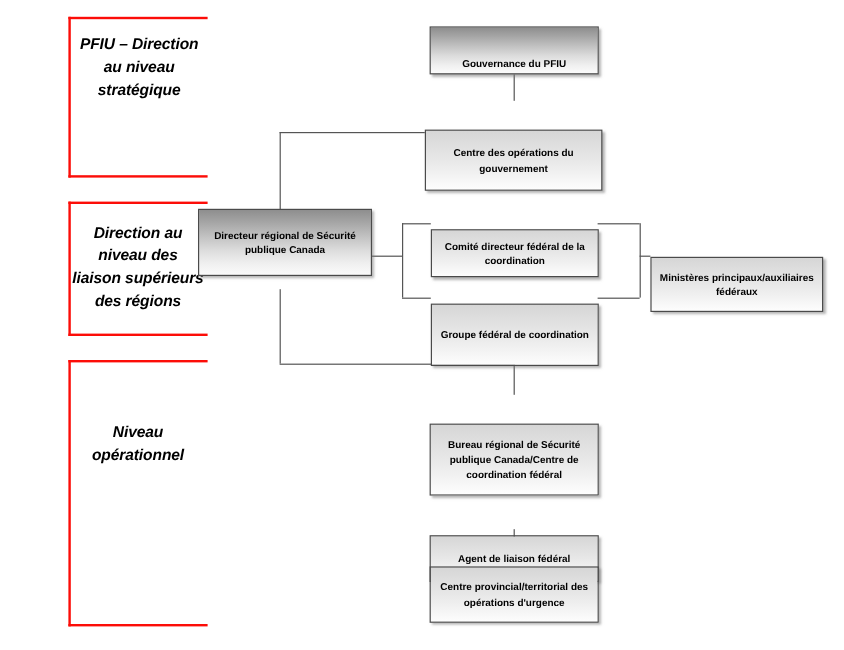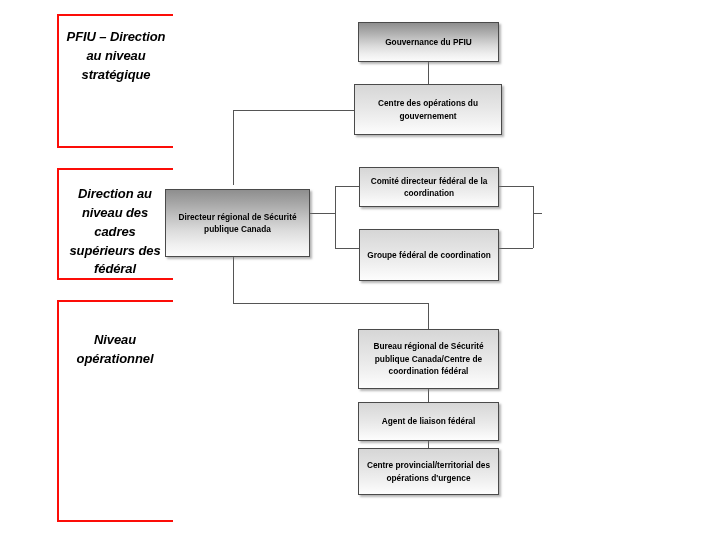--- a/index.html
+++ b/index.html
@@ -56,44 +56,45 @@
   }
   .box.dark {
     background: linear-gradient(to bottom,
         #8e8e8e 0%, #a4a4a4 18%, #c3c3c3 42%,
         #dcdcdc 62%, #efefef 82%, #fbfbfb 100%);
   }
   .box.light {
     background: linear-gradient(to bottom,
         #d6d6d6 0%, #dedede 22%, #e7e7e7 48%,
         #f0f0f0 70%, #f8f8f8 88%, #fdfdfd 100%);
+    margin-top: 24px;
   }
   .box .txt { display: block; width: 100%; }
 
   
   .ln {
     position: absolute;
     background: #555555;
   }
   .ln.h { height: 1px; }
   .ln.v { width: 1px; }
 </style>
 </head>
 <body>
 
 <div id="canvas">
 
   <div class="bracket" style="left:57px; top:14px; width:116px; height:134px;"></div>
   <div class="bracket-label" style="left:62px; top:28px; width:108px;">PFIU – Direction au niveau stratégique</div>
 
   <div class="bracket" style="left:57px; top:168px; width:116px; height:112px;"></div>
-  <div class="bracket-label" style="left:60px; top:185px; width:110px;">Direction au niveau des cadres supérieurs des fédéral</div>
+  <div class="bracket-label" style="left:60px; top:185px; width:110px;">Direction au niveau des liaison supérieurs des régions</div>
 
   <div class="bracket" style="left:57px; top:300px; width:116px; height:222px;"></div>
-  <div class="bracket-label" style="left:60px; top:331px; width:110px;">Niveau opérationnel</div>
+  <div class="bracket-label" style="left:60px; top:351px; width:110px;">Niveau opérationnel</div>
 
   <div class="ln v" style="left:428px; top:62px; height:22px;"></div>
 
   <div class="ln h" style="left:233px; top:110px; width:121px;"></div>
 
   <div class="ln v" style="left:233px; top:110px; height:75px;"></div>
 
   <div class="ln h" style="left:310px; top:213px; width:25px;"></div>
 
   <div class="ln v" style="left:335px; top:186px; height:62px;"></div>
@@ -111,46 +112,49 @@
   <div class="ln h" style="left:533px; top:213px; width:9px;"></div>
 
   <div class="ln v" style="left:233px; top:241px; height:62px;"></div>
   <div class="ln h" style="left:233px; top:303px; width:196px;"></div>
   <div class="ln v" style="left:428px; top:303px; height:26px;"></div>
 
   <div class="ln v" style="left:428px; top:389px; height:13px;"></div>
 
   <div class="ln v" style="left:428px; top:441px; height:19px;"></div>
 
-  <div class="box dark" style="left:358px; top:22px; width:141px; height:40px;">
+  <div class="box dark" style="left:358px; top:22px; width:141px; height:40px;align-items:flex-end;">
     <span class="txt">Gouvernance du PFIU</span>
   </div>
 
   <div class="box light" style="left:354px; top:84px; width:148px; height:51px;">
     <span class="txt">Centre des opérations du gouvernement</span>
   </div>
 
-  <div class="box dark" style="left:165px; top:189px; width:145px; height:68px;">
+  <div class="box dark" style="left:165px; top:174px; width:145px; height:56px;">
     <span class="txt">Directeur régional de Sécurité publique Canada</span>
   </div>
 
   <div class="box light" style="left:359px; top:167px; width:140px; height:40px;text-align:center;">
     <span class="txt">Comité directeur fédéral de la coordination</span>
   </div>
 
   <div class="box light" style="left:359px; top:229px; width:140px; height:52px;">
     <span class="txt">Groupe fédéral de coordination</span>
   </div>
 
+  <div class="box light" style="left:542px; top:190px; width:144px; height:46px;">
+    <span class="txt">Ministères principaux/auxiliaires fédéraux</span>
+  </div>
 
   <div class="box light" style="left:358px; top:329px; width:141px; height:60px;text-align:center;">
     <span class="txt">Bureau régional de Sécurité publique Canada/Centre de coordination fédéral</span>
   </div>
 
-  <div class="box light" style="left:358px; top:402px; width:141px; height:39px;">
+  <div class="box light" style="left:358px; top:422px; width:141px; height:39px;">
     <span class="txt">Agent de liaison fédéral</span>
   </div>
 
   <div class="box light" style="left:358px; top:448px; width:141px; height:47px;">
     <span class="txt">Centre provincial/territorial des opérations d'urgence</span>
   </div>
 
 </div>
 
 </body></html>

